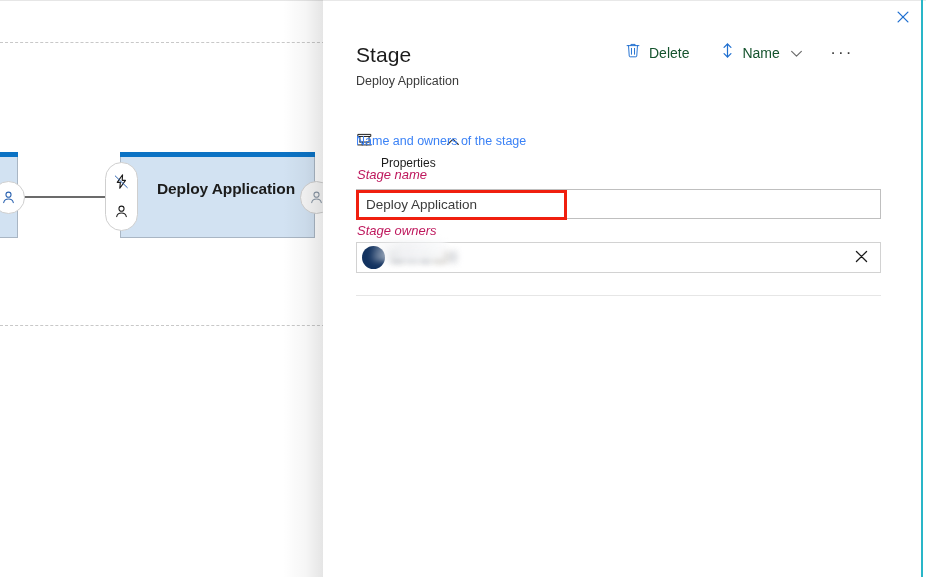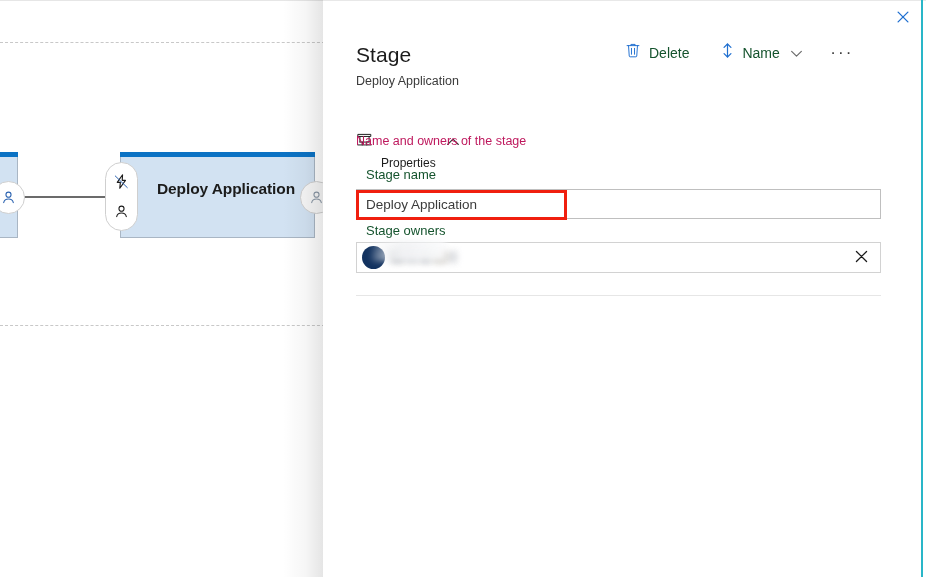--- a/index.html
+++ b/index.html
@@ -244,32 +244,33 @@
     color: #1b1b1b;
     line-height: 23px;
     font-weight: normal;
     margin-top: 44px;
   }
   .section-desc {
     position: absolute;
     left: 33px;
     top: 133px;
     font-size: 12.5px;
-    color: #be185d;
+    color: #3b82f6;
     line-height: 17px;
     text-align: center;
   }
 
   
   .field-label {
     position: absolute;
-    left: 43px;
+    left: 34px;
     font-size: 13px;
-    color: #14532d;
+    color: #be185d;
     line-height: 18px;
+    font-style: italic;
   }
   .lbl-stage-name { top: 166px; }
   .lbl-stage-owner { top: 222px; }
 
   .text-input {
     position: absolute;
     left: 33px;
     width: 525px;
     height: 30px;
     box-sizing: border-box;

